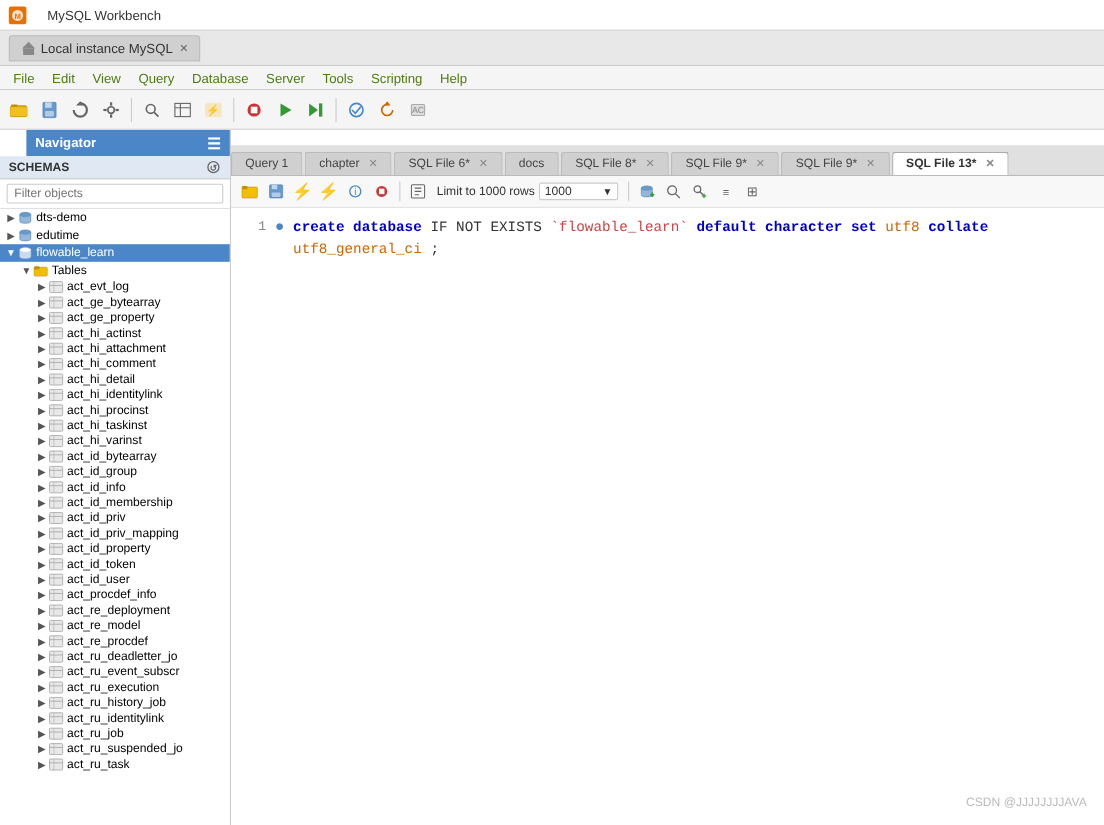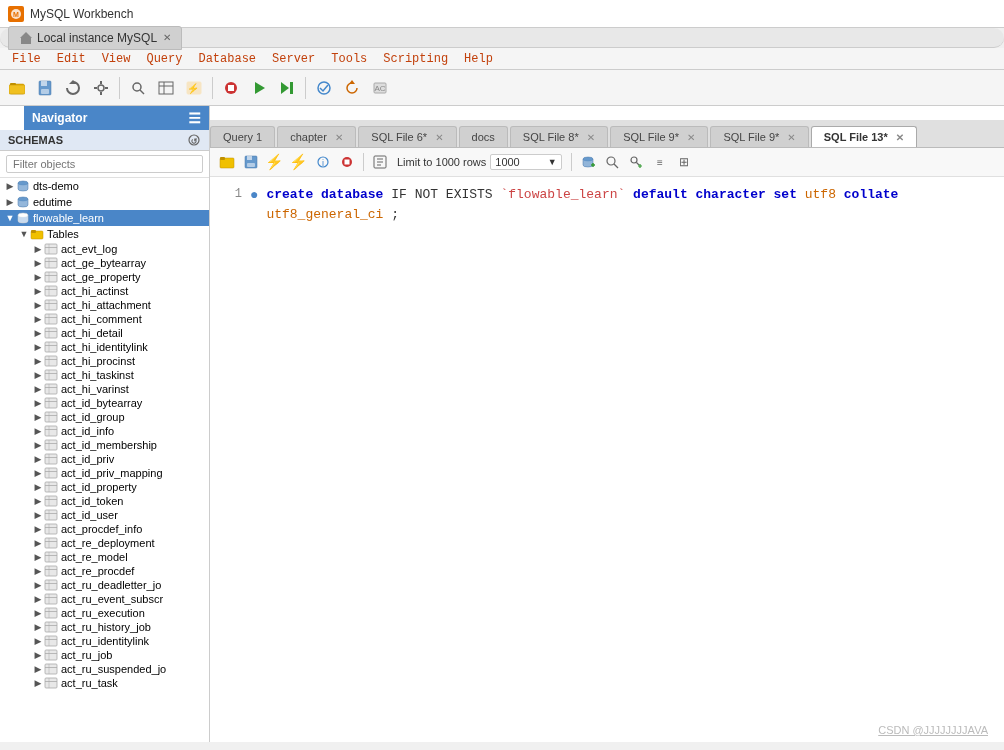--- a/index.html
+++ b/index.html
@@ -8,20 +8,21 @@
     
     #title-bar {
       background: #fff;
       height: 28px;
       display: flex;
       align-items: center;
       padding: 3px 8px;
       border-bottom: 1px solid #ccc;
       font-size: 12px;
       color: #333;
+      gap: 13px;
     }
     #title-bar .app-icon {
       width: 16px; height: 16px; margin-right: 6px;
       background: #e77000;
       border-radius: 2px;
       display: inline-block;
     }
 
     
     #menu-bar {
@@ -29,33 +30,31 @@
       height: 22px;
       display: flex;
       align-items: center;
       padding: 0 4px;
       border-bottom: 1px solid #ccc;
     }
     .menu-item {
       padding: 2px 8px;
       cursor: pointer;
       font-size: 12px;
-      color: #c2410c;
-      font-family: Liberation Mono, monospace;
+      color: #4d7c0f;
     }
 
     
     #instance-bar {
       background: #e8e8e8;
-      height: 20px;
+      height: 32px;
       display: flex;
       align-items: center;
       padding: 0 8px;
       border-bottom: 1px solid #ccc;
-      border-radius: 13px;
     }
     .instance-tab {
       display: flex;
       align-items: center;
       padding: 4px 10px;
       background: #d0d0d0;
       border: 1px solid #bbb;
       border-radius: 3px 3px 0 0;
       cursor: pointer;
       font-size: 12px;
@@ -283,21 +282,20 @@
     .sql-tick { color: #cc4444; }
     .sql-value { color: #cc6600; }
 
     
     #watermark {
       position: absolute;
       bottom: 14px;
       right: 16px;
       font-size: 11px;
       color: #bbb;
-      text-decoration: underline;
     }
 
     
     ::-webkit-scrollbar { width: 8px; height: 8px; }
     ::-webkit-scrollbar-track { background: #f0f0f0; }
     ::-webkit-scrollbar-thumb { background: #ccc; border-radius: 4px; }
   </style>
 </head>
 <body>
 

